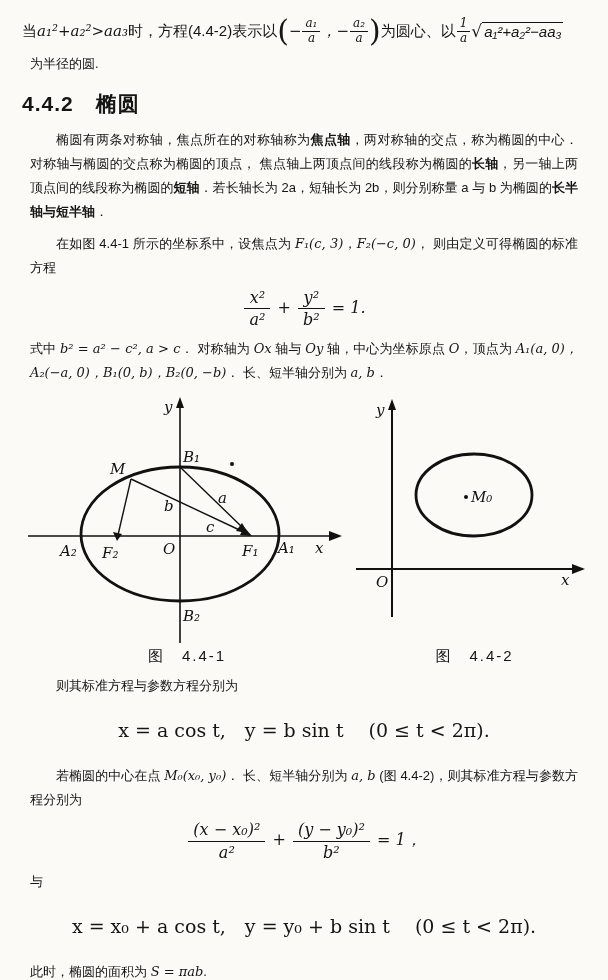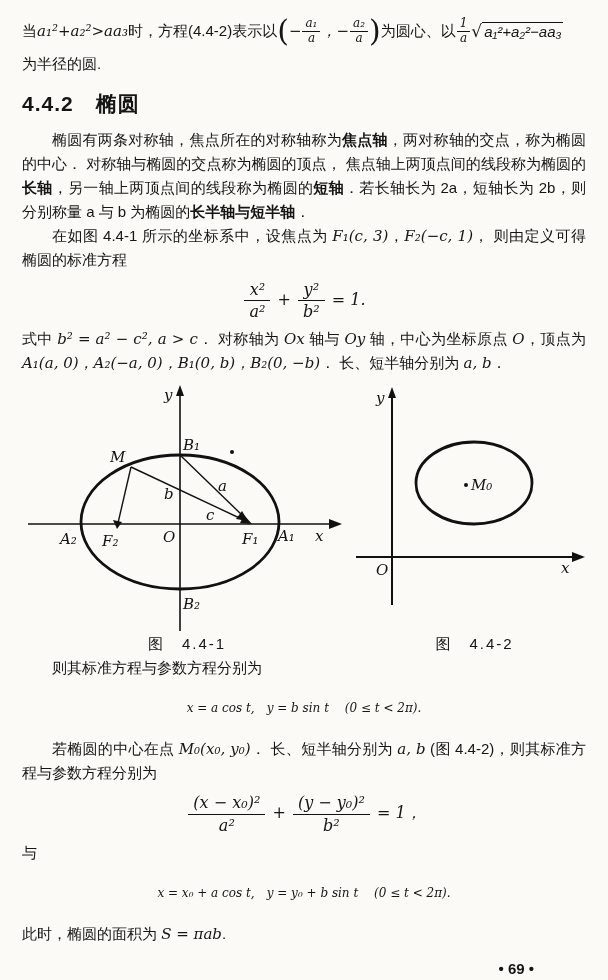--- a/index.html
+++ b/index.html
@@ -1,39 +1,39 @@
 <!DOCTYPE html>
 <html><head>
 <meta charset="utf-8">
 <style>
   html,body{margin:0;padding:0;width:608px;height:980px;overflow:hidden;
     background:#fbfaf6;color:#151515;
     font-family:"Liberation Sans","DejaVu Sans",sans-serif;}
   .page{padding:10px 22px 0 22px;}
-  p{margin:0;font-size:15px;line-height:24px;text-align:justify;}
+  p{margin:8px;font-size:13px;line-height:24px;text-align:justify;}
   .indent{text-indent:2em;}
   .b{font-weight:bold;}
   .m{font-family:"DejaVu Serif","Liberation Serif",serif;font-style:italic;}
   h2{font-size:21px;margin:14px 0 10px 0;font-weight:bold;letter-spacing:1px;}
   .topline{font-size:15px;line-height:1.2;margin-top:6px;display:flex;align-items:center;flex-wrap:wrap;}
   .topline>span{white-space:nowrap;}
   .sfrac{display:inline-block;vertical-align:middle;text-align:center;
     font-size:12px;line-height:1.15;font-family:"DejaVu Serif",serif;font-style:italic;margin:0 1px;}
   .sfrac .num{display:block;border-bottom:1.3px solid #111;padding:0 3px;}
   .sfrac .den{display:block;padding:0 3px;}
   .bigp{font-size:30px;font-family:"DejaVu Serif",serif;vertical-align:middle;line-height:1;}
   .sqrtsign{font-family:"DejaVu Serif",serif;font-size:17px;}
   .rad{border-top:1.4px solid #111;font-family:Liberation Sans, sans-serif;font-style:italic;padding:0 2px;}
   .eq{text-align:center;font-family:"DejaVu Serif","Liberation Serif",serif;
     font-style:italic;font-size:16px;margin:8px 0 6px 0;line-height:1.2;}
   .frac{display:inline-block;vertical-align:middle;text-align:center;line-height:1.2;margin:0 2px;}
   .frac .num{display:block;border-bottom:1.4px solid #111;padding:0 5px 1px 5px;}
   .frac .den{display:block;padding:1px 5px 0 5px;}
   .eqline{text-align:center;font-family:"DejaVu Serif","Liberation Serif",serif;
-    font-style:italic;font-size:12px;margin:20px 0;}
+    font-size:19px;margin:20px 0;}
   .figs{display:flex;margin:6px 0 2px 0;}
   .figcol{display:flex;flex-direction:column;align-items:center;}
   .figcol svg{display:block;}
   .caption{font-size:15px;margin-top:2px;letter-spacing:2px;}
   svg text{font-family:"DejaVu Serif","Liberation Serif",serif;font-style:italic;
     font-size:15px;fill:#111;}
   .footer{text-align:right;padding-right:52px;font-weight:bold;font-size:15px;margin-top:14px;}
 </style>
 </head>
 <body>
@@ -67,21 +67,21 @@
   <p style="margin-top:6px;">为半径的圆.</p>
 
   <h2>4.4.2　椭圆</h2>
 
 
   <p class="indent">
     <span>椭圆有两条对称轴，焦点所在的对称轴称为</span><span class="b">焦点轴</span><span>，两对称轴的交点，称为椭圆的中心． 对称轴与椭圆的交点称为椭圆的顶点， 焦点轴上两顶点间的线段称为椭圆的</span><span class="b">长轴</span><span>，另一轴上两顶点间的线段称为椭圆的</span><span class="b">短轴</span><span>．若长轴长为 2a，短轴长为 2b，则分别称量 a 与 b 为椭圆的</span><span class="b">长半轴与短半轴</span><span>．</span>
   </p>
 
   <p class="indent">
-    <span>在如图 4.4-1 所示的坐标系中，设焦点为 </span><span class="m">F₁(c, 3)</span><span>，</span><span class="m">F₂(−c, 1)</span><span>， 则由定义可得椭圆的标准方程</span>
+    <span>在如图 4.4-1 所示的坐标系中，设焦点为 </span><span class="m">F₁(c, 3)</span><span>，</span><span class="m">F₂(−c, 0)</span><span>， 则由定义可得椭圆的标准方程</span>
   </p>
 
   <div class="eq">
     <span class="frac"><span class="num">x²</span><span class="den">a²</span></span>
     <span>+</span>
     <span class="frac"><span class="num">y²</span><span class="den">b²</span></span>
     <span>= 1.</span>
   </div>
 
   <p>

